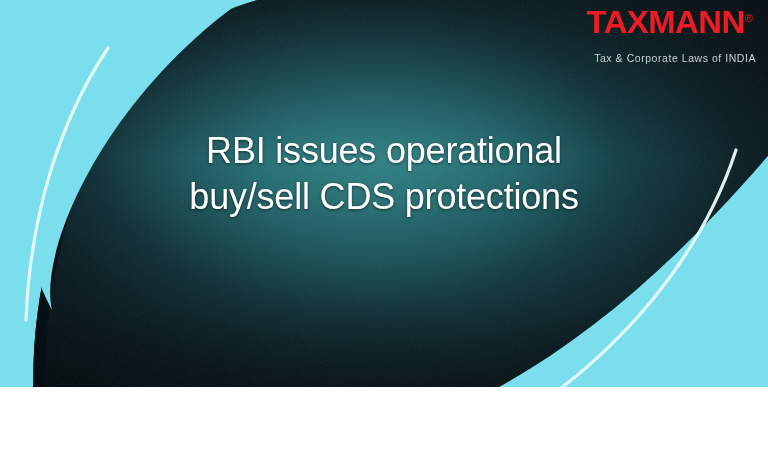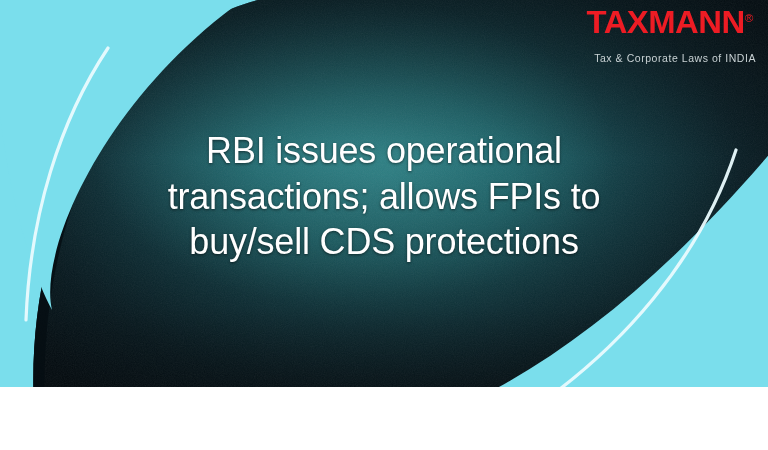--- a/index.html
+++ b/index.html
@@ -144,17 +144,16 @@
     <path d="M 736,150 C 700,260 620,350 528,412" fill="none" stroke="#EAFBFE" stroke-width="3.2" stroke-linecap="round" opacity="0.95" filter="url(#soften)"></path>
   </svg>
 
   <div class="logo-block">
     <div class="logo-wordmark"><span>TAXMANN</span><span class="logo-reg">®</span></div>
     <div class="logo-tagline">Tax &amp; Corporate Laws of INDIA</div>
   </div>
 
   <div class="headline">
     <span class="line">RBI issues operational</span>
-    <span class="line">transactions; allows FPIs to</span>
     <span class="line">buy/sell CDS protections</span>
   </div>
 
 </div>
 
 </body></html>

